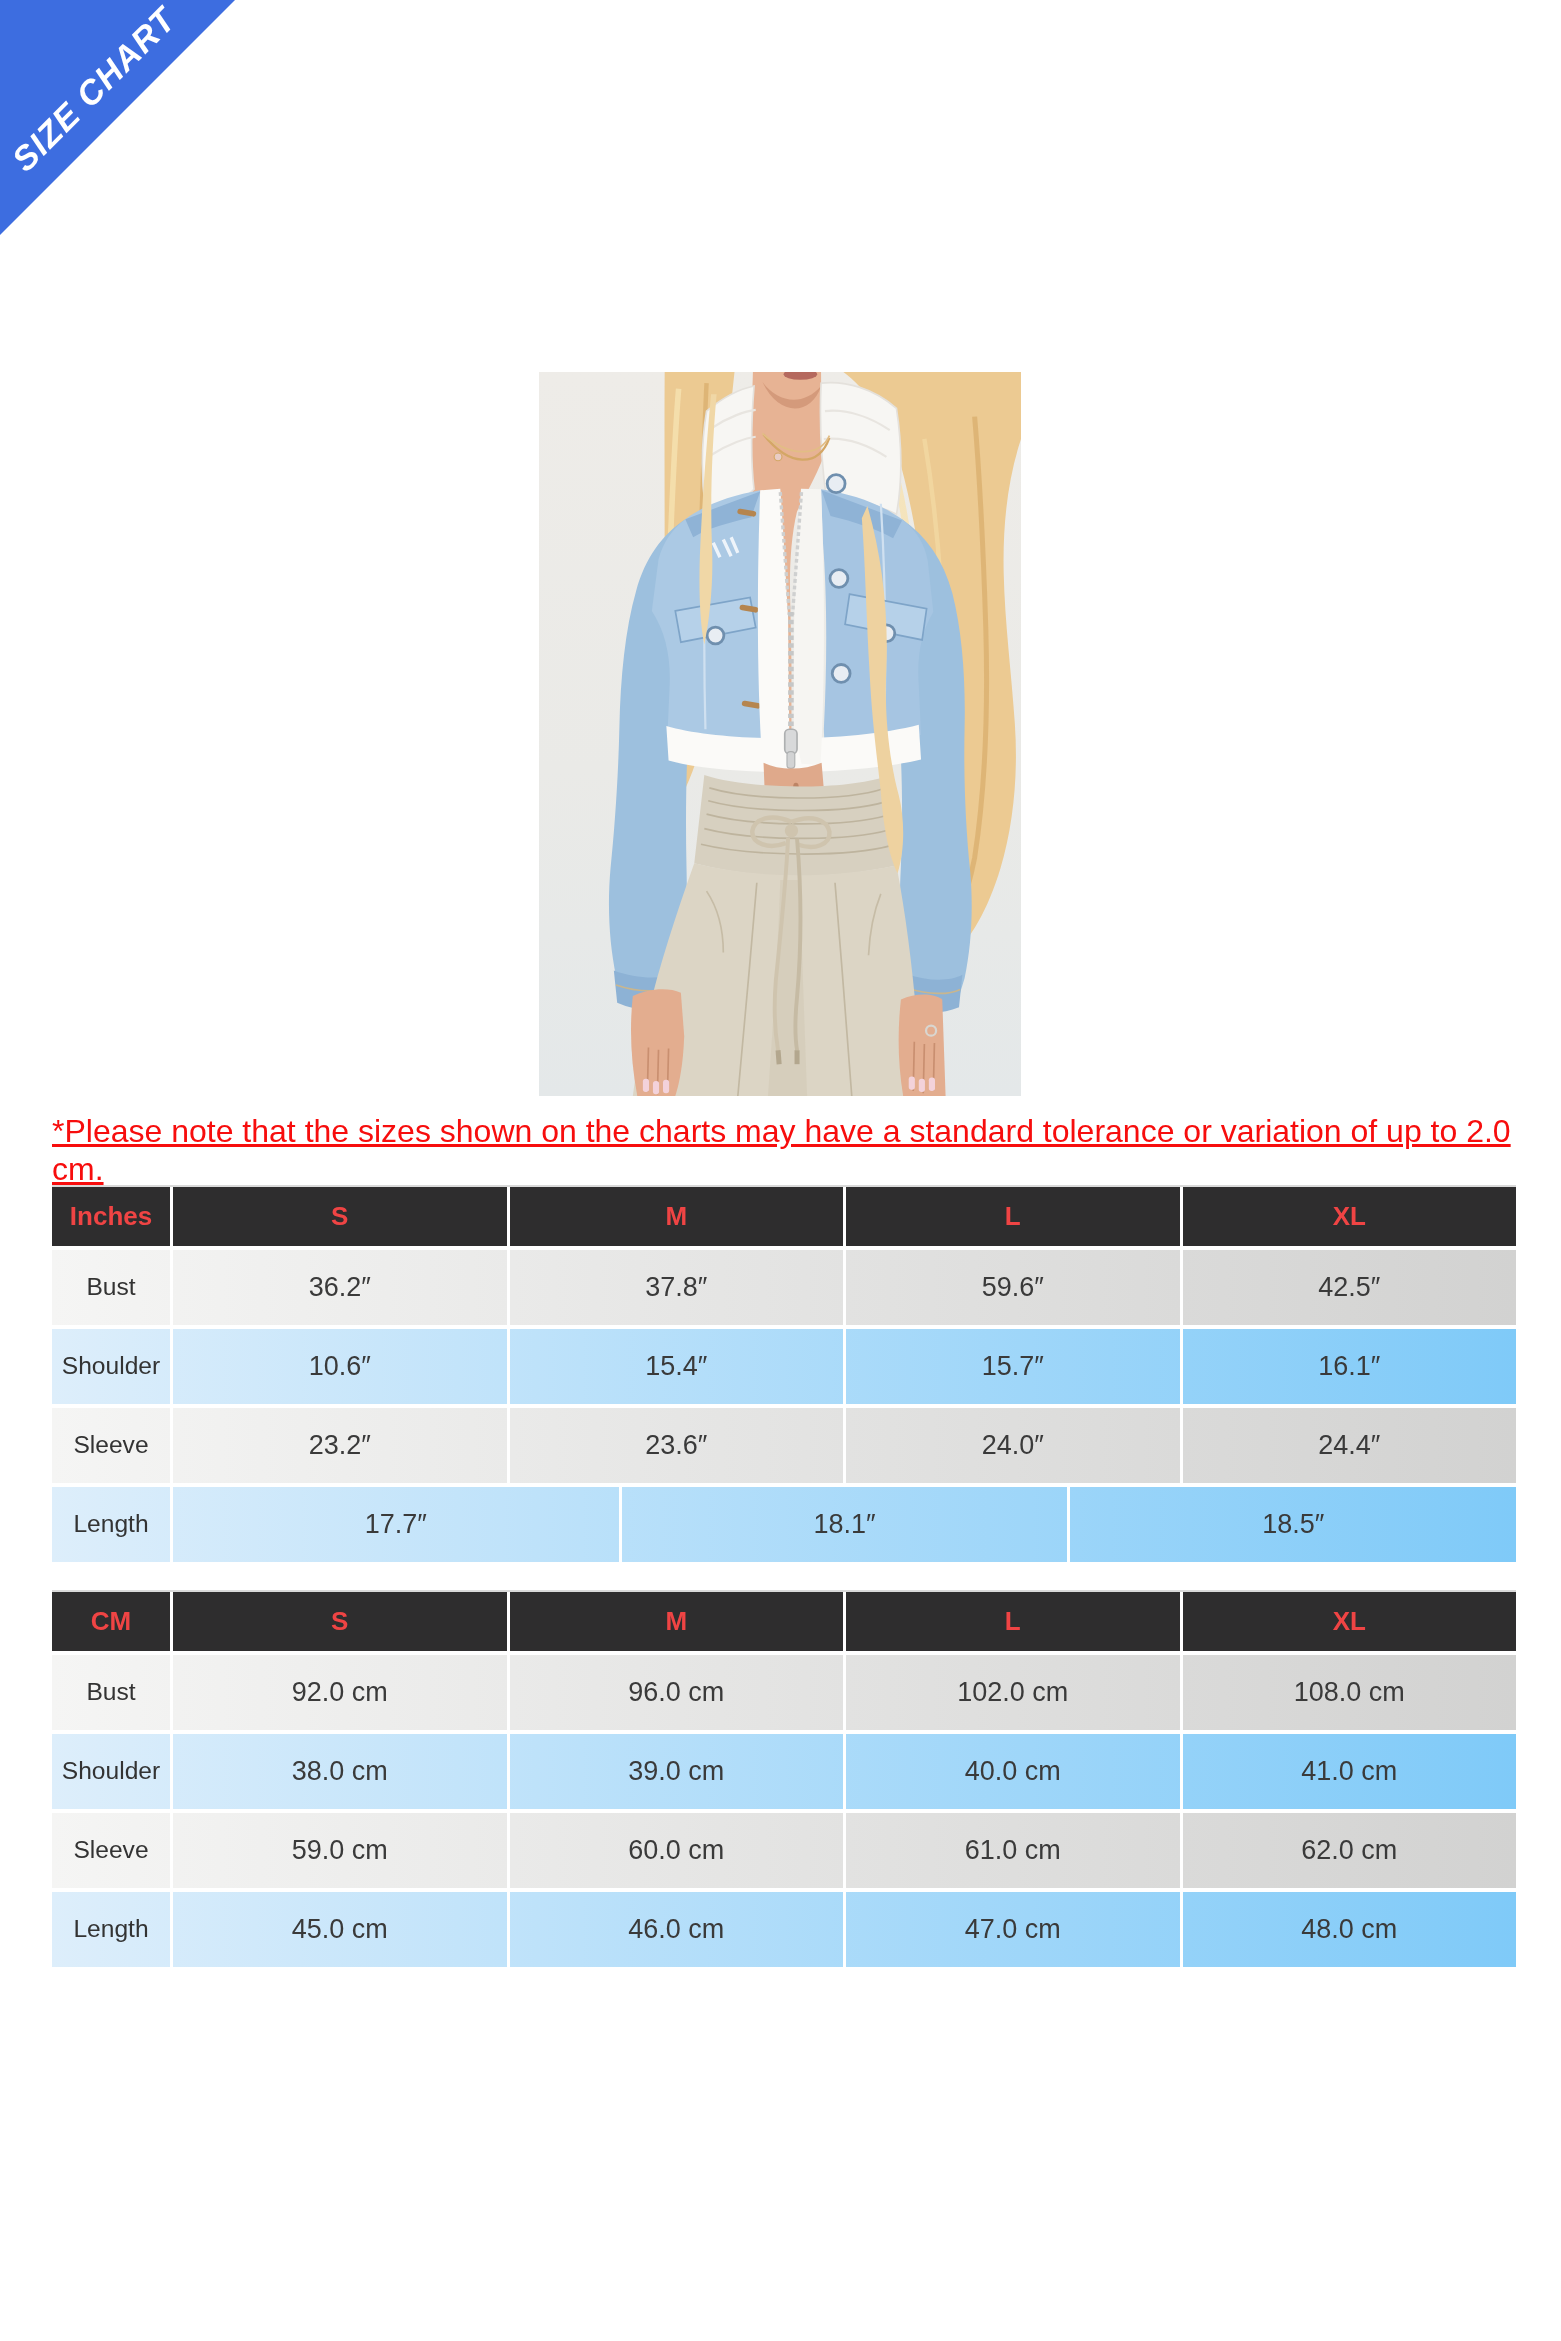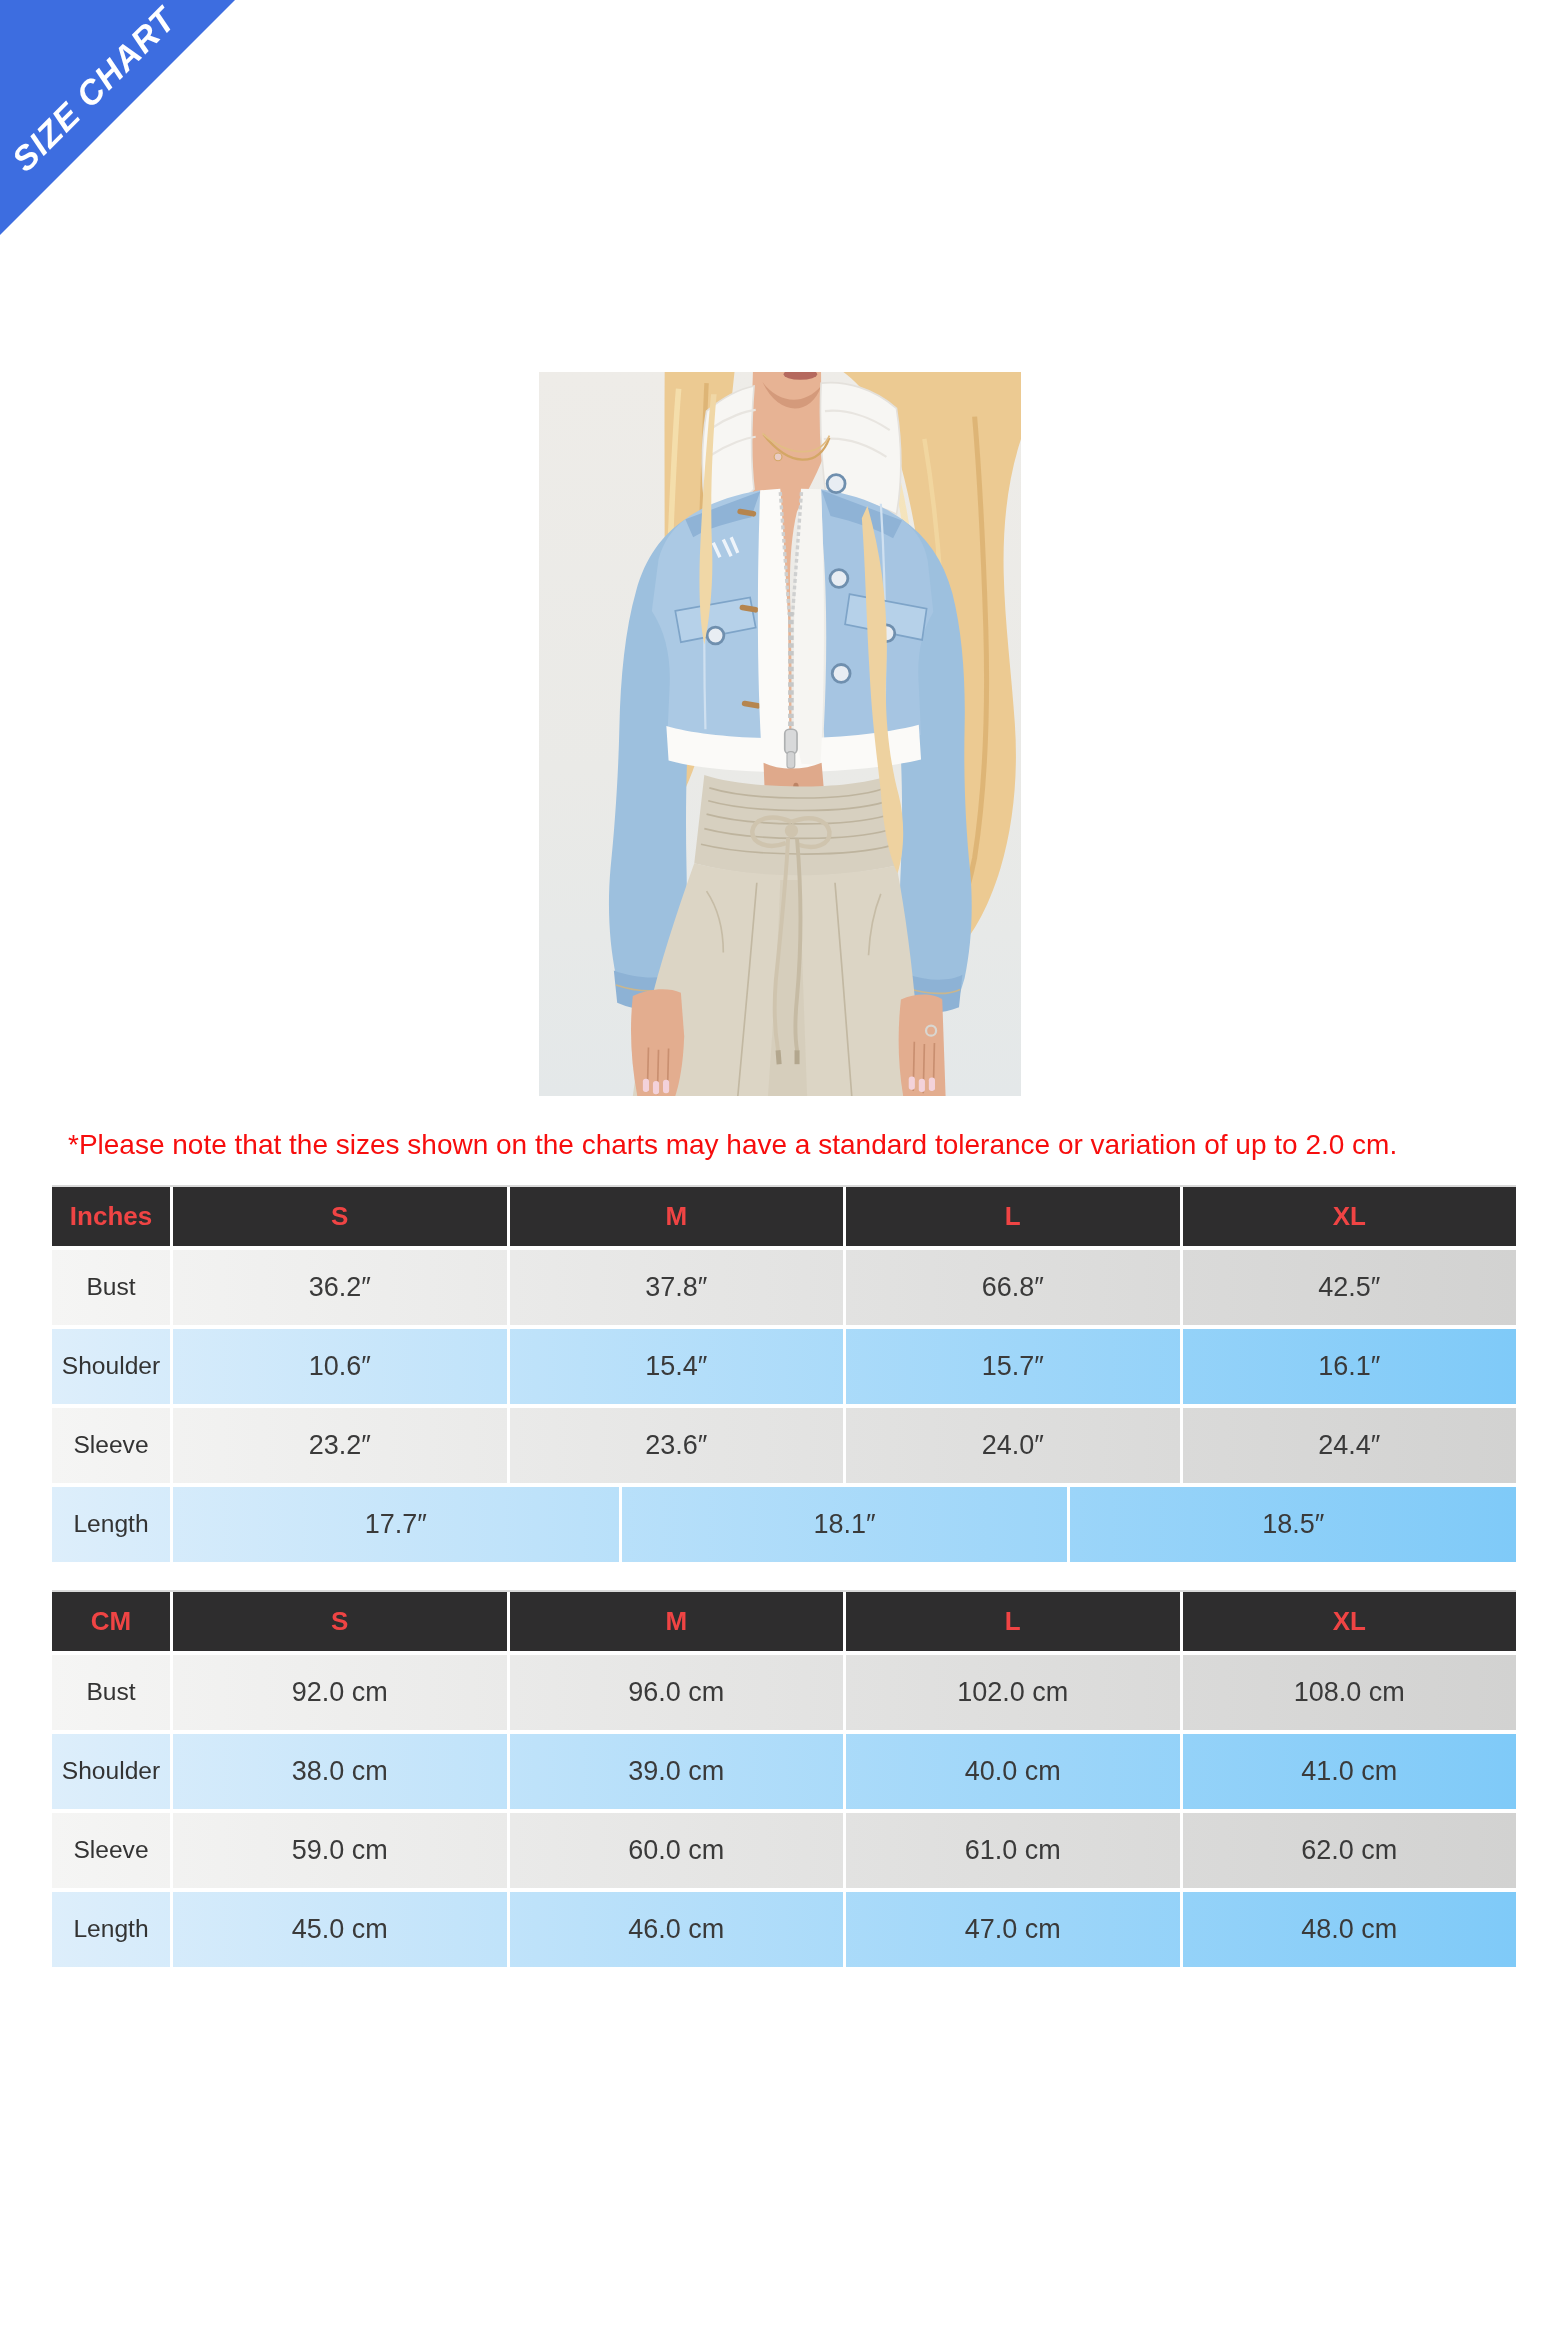--- a/index.html
+++ b/index.html
@@ -12,22 +12,22 @@
   .ribbon svg{position:absolute;top:0;left:0;display:block;}
   .ribbon-text{position:absolute;top:70px;left:-51px;width:290px;text-align:center;
                transform:rotate(-45deg);font-size:34px;font-weight:700;font-style:italic;
                color:#ffffff;letter-spacing:1.1px;white-space:nowrap;}
 
   
   .photo{position:absolute;left:539px;top:372px;width:482px;height:724px;margin:0;}
   .photo svg{display:block;width:100%;height:100%;}
 
   
-  .note{position:absolute;left:52px;top:1112px;width:1474px;margin:16px;
-        font-size:28px;line-height:1.2;color:var(--note-red,#f70d0d);}
+  .note{position:absolute;left:52px;top:1112px;width:1474px;margin:0;
+        font-size:32px;line-height:1.2;color:var(--note-red,#f70d0d);text-decoration:underline;}
 
   
   .tables{position:absolute;left:52px;top:1185px;width:1464px;}
   .size-table + .size-table{margin-top:28.5px;}
   .t-row{display:flex;height:75px;margin-bottom:3.9px;}
   .t-row:last-child{margin-bottom:0;}
   .t-header{height:61px;background:var(--header-dark,#2e2d2e);
             border-top:2.8px solid #d9d9d9;box-sizing:border-box;}
   .row-gray{background:linear-gradient(90deg,var(--row-gray-start,#f5f5f4),var(--row-gray-end,#d2d2d1));}
   .row-blue{background:linear-gradient(90deg,var(--row-blue-start,#ddeefb),var(--row-blue-end,#7fcaf8));}
@@ -192,21 +192,21 @@
         <div class="cell label-col">Inches</div>
         <div class="cell">S</div>
         <div class="cell">M</div>
         <div class="cell">L</div>
         <div class="cell">XL</div>
       </div>
       <div class="t-row row-gray">
         <div class="cell label-col">Bust</div>
         <div class="cell">36.2″</div>
         <div class="cell">37.8″</div>
-        <div class="cell">66.8″</div>
+        <div class="cell">59.6″</div>
         <div class="cell">42.5″</div>
       </div>
       <div class="t-row row-blue">
         <div class="cell label-col">Shoulder</div>
         <div class="cell">10.6″</div>
         <div class="cell">15.4″</div>
         <div class="cell">15.7″</div>
         <div class="cell">16.1″</div>
       </div>
       <div class="t-row row-gray">

